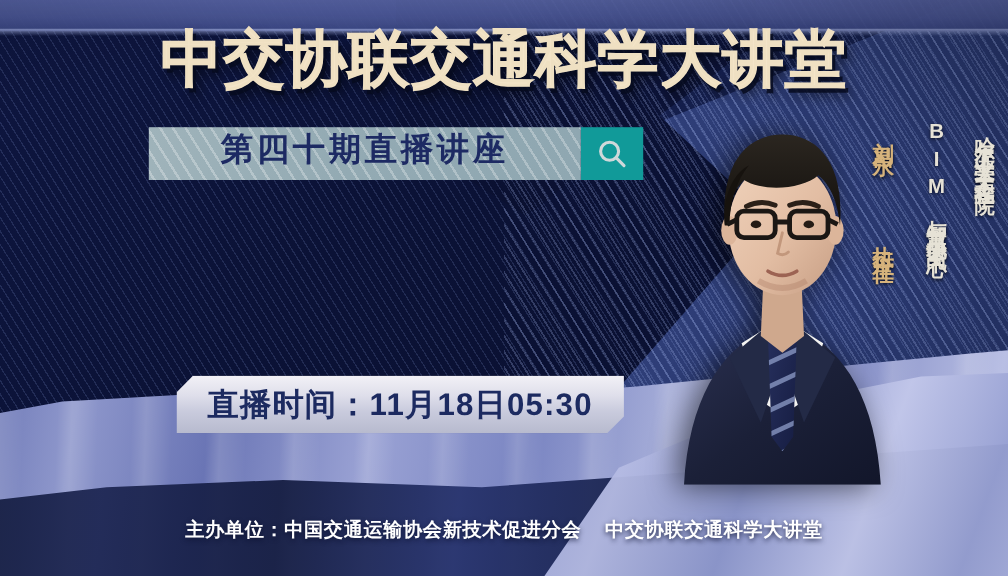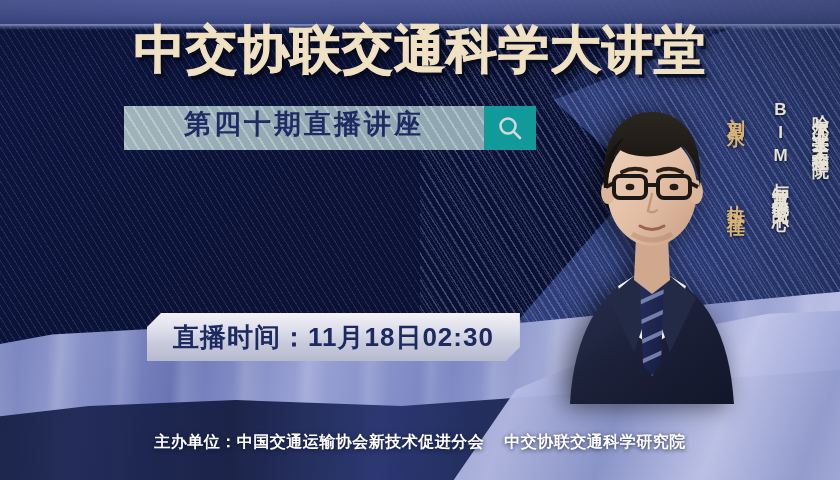--- a/index.html
+++ b/index.html
@@ -358,25 +358,25 @@
         <svg width="28" height="28" viewBox="0 0 28 28" fill="none" stroke="#cfd8da" stroke-width="2.6" stroke-linecap="round">
           <circle cx="12" cy="12" r="7.5"></circle>
           <line x1="17.4" y1="17.4" x2="24" y2="24"></line>
         </svg>
       </span>
     </div>
   </div>
 
 
   <div class="time-chip">
-    <span class="time-text">直播时间：11月18日02:30</span>
+    <span class="time-text">直播时间：11月18日05:30</span>
   </div>
 
   <div class="vtext v-org-main">哈尔滨工业大学土木工程学院</div>
   <div class="vtext v-org-sub">BIM与智慧工地研究中心</div>
   <div class="vtext v-speaker-name">刘昌永</div>
   <div class="vtext v-speaker-role">执行主任</div>
 
   <div class="footer">
-    <span class="footer-text">主办单位：中国交通运输协会新技术促进分会    中交协联交通科学研究院</span>
+    <span class="footer-text">主办单位：中国交通运输协会新技术促进分会    中交协联交通科学大讲堂</span>
   </div>
 
 </div>
 
 </body></html>

